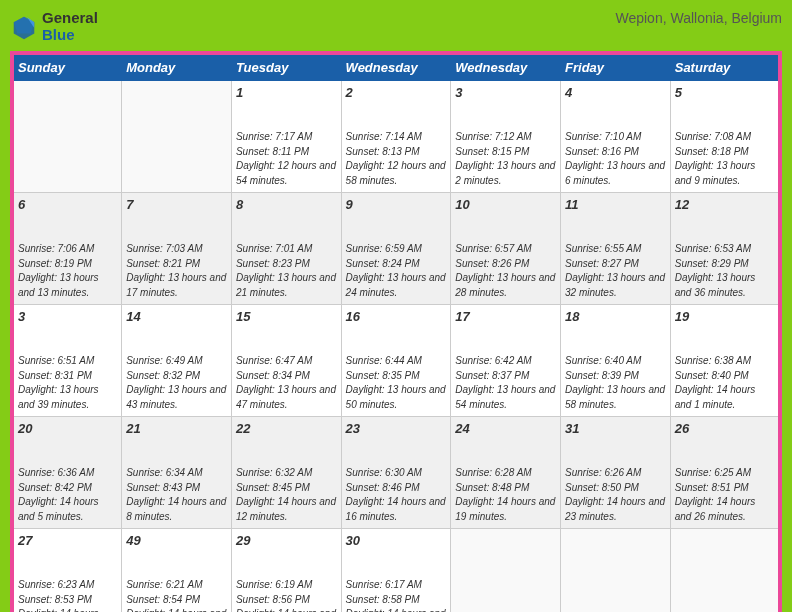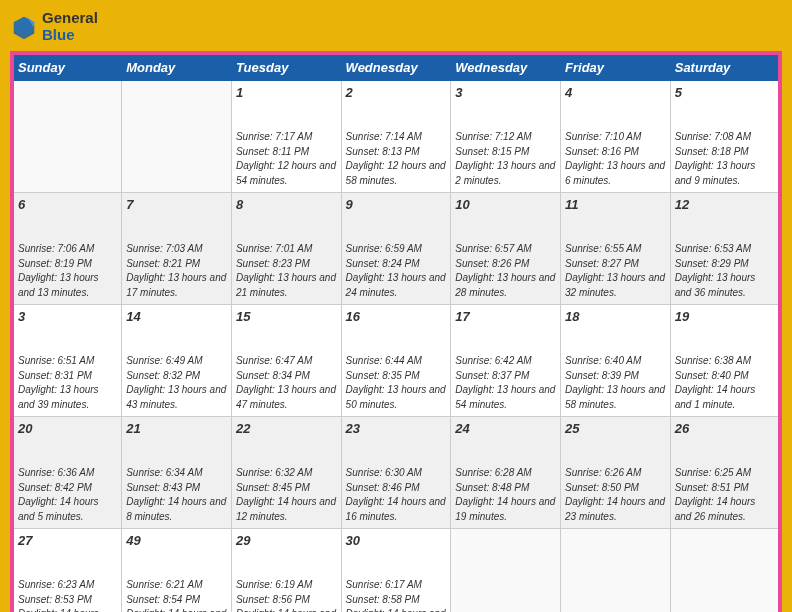--- a/index.html
+++ b/index.html
@@ -6,21 +6,21 @@
     body {
       width: 792px;
       height: 612px;
       font-family: Arial, sans-serif;
       background: #fff;
       overflow: hidden;
     }
     .page {
       width: 792px;
       height: 612px;
-      background: #eab308;
+      background: #84cc16;
       padding: 10px;
       display: flex;
       flex-direction: column;
     }
     .header {
       display: flex;
       justify-content: space-between;
       align-items: flex-start;
       margin-bottom: 8px;
     }
@@ -110,20 +110,21 @@
         <polygon points="15,4 26,10 26,22 15,28 4,22 4,10" fill="#1a5fa8" opacity="0.85"></polygon>
         <polygon points="15,4 26,10 22,22 8,22 4,10" fill="#2272c3" opacity="0.6"></polygon>
         <polygon points="18,4 26,10 26,16" fill="#4a9eea" opacity="0.8"></polygon>
       </svg>
       <div class="logo-text">
         <span class="logo-general">General</span>
         <span class="logo-blue">Blue</span>
       </div>
     </div>
     <div class="title-area">
+      <div class="location">Wepion, Wallonia, Belgium</div>
     </div>
   </div>
 
   <table class="calendar">
     <thead>
       <tr>
       <th>Sunday</th>
           <th>Monday</th>
           <th>Tuesday</th>
           <th>Wednesday</th>
@@ -232,21 +233,21 @@
           </td>
           <td>
             <span class="day-number">23</span>
             <div class="cell-content">Sunrise: 6:30 AM<br>Sunset: 8:46 PM<br>Daylight: 14 hours and 16 minutes.</div>
           </td>
           <td>
             <span class="day-number">24</span>
             <div class="cell-content">Sunrise: 6:28 AM<br>Sunset: 8:48 PM<br>Daylight: 14 hours and 19 minutes.</div>
           </td>
           <td>
-            <span class="day-number">25</span>
+            <span class="day-number">31</span>
             <div class="cell-content">Sunrise: 6:26 AM<br>Sunset: 8:50 PM<br>Daylight: 14 hours and 23 minutes.</div>
           </td>
           <td>
             <span class="day-number">26</span>
             <div class="cell-content">Sunrise: 6:25 AM<br>Sunset: 8:51 PM<br>Daylight: 14 hours and 26 minutes.</div>
           </td>
         </tr>
         <tr>
           <td>
             <span class="day-number">27</span>

